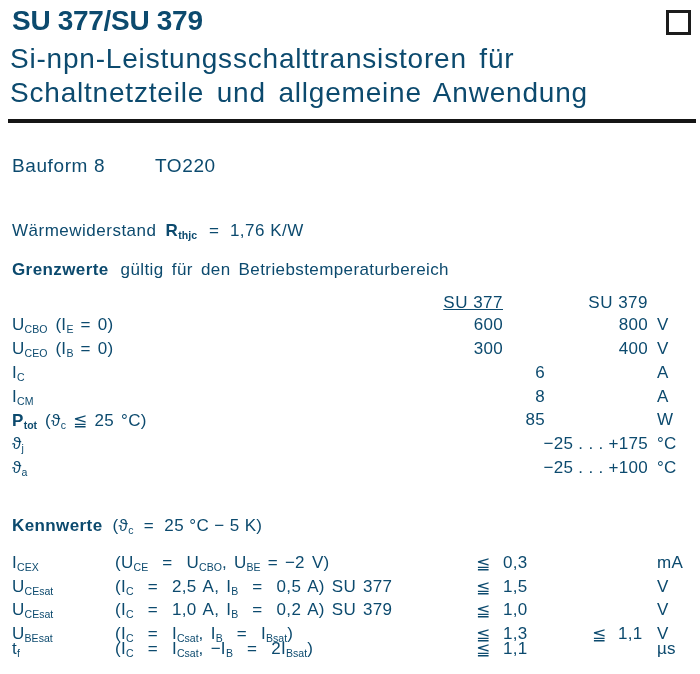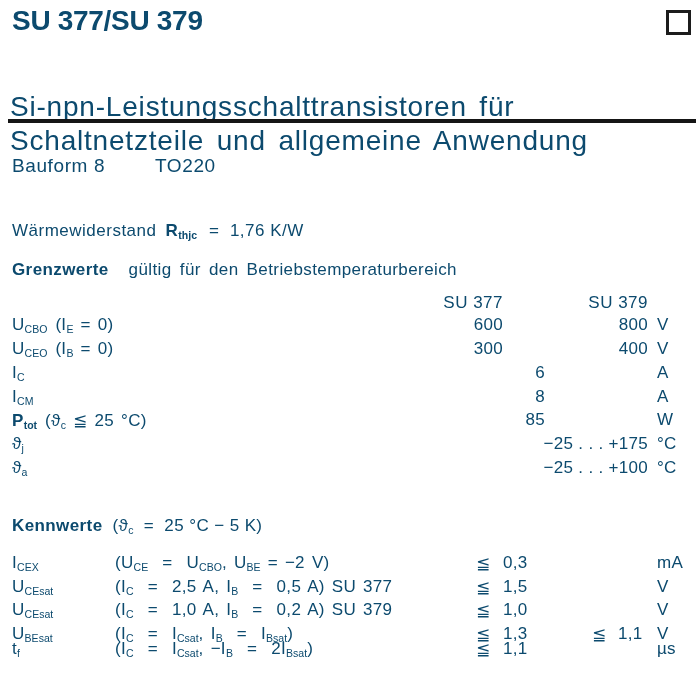--- a/index.html
+++ b/index.html
@@ -7,37 +7,37 @@
     position:relative;width:700px;height:674px;margin:0 auto;
     background:#ffffff;color:#0c4a6e;overflow:hidden;
     font-family:"Liberation Sans","DejaVu Sans",sans-serif;
   }
   .b{font-weight:bold;}
   .pre{white-space:pre;}
   sub{font-size:62%;vertical-align:-0.24em;letter-spacing:0;}
 
   .title{position:absolute;left:12px;top:5px;font-size:28px;font-weight:bold;letter-spacing:-0.3px;}
   .marker{position:absolute;left:666px;top:10px;width:19px;height:19px;border:3px solid #1c1c1c;background:#fff;}
-  .subtitle{position:absolute;left:10px;top:42px;font-size:28px;line-height:34px;letter-spacing:0.8px;word-spacing:4px;font-weight:normal;margin-top:48px;}
+  .subtitle{position:absolute;left:10px;top:42px;font-size:28px;line-height:34px;letter-spacing:0.8px;word-spacing:4px;font-weight:normal;}
   .rule{position:absolute;left:8px;top:119px;width:688px;height:4px;background:#151515;}
 
   .bauform{position:absolute;left:12px;top:155px;font-size:19px;letter-spacing:0.6px;width:400px;}
   .bauform .val{position:absolute;left:143px;top:0;}
 
   .thermal{position:absolute;left:12px;top:221px;font-size:17px;letter-spacing:0.5px;}
   .thermal .sym{margin-left:9px;}
   .thermal .tval{margin-left:12px;}
 
   .g-head{position:absolute;left:12px;top:260px;font-size:17px;letter-spacing:0.4px;word-spacing:3px;}
-  .g-head .rest{margin-left:20px;text-align:right;}
+  .g-head .rest{margin-left:12px;text-align:right;}
   .k-head{position:absolute;left:12px;top:516px;font-size:17px;letter-spacing:0.4px;}
   .k-head .rest{margin-left:10px;}
 
   .th{position:absolute;top:293px;font-size:17px;letter-spacing:0.5px;}
-  .h1{right:197px;width:120px;text-align:right;}
+  .h1{right:197px;width:120px;text-align:right;text-decoration:underline;}
   .h2{right:52px;width:120px;text-align:right;}
 
   .g-row,.k-row{position:absolute;left:0;width:100%;height:24px;font-size:17px;letter-spacing:0.3px;}
   .lbl{position:absolute;left:12px;white-space:nowrap;}
   .lbl .cond{margin-left:8px;word-spacing:2px;}
   .v1{position:absolute;right:197px;width:95px;text-align:right;}
   .vc{position:absolute;right:155px;width:95px;text-align:right;}
   .v2{position:absolute;right:52px;width:160px;text-align:right;white-space:pre;}
   .unit{position:absolute;left:657px;}
 

